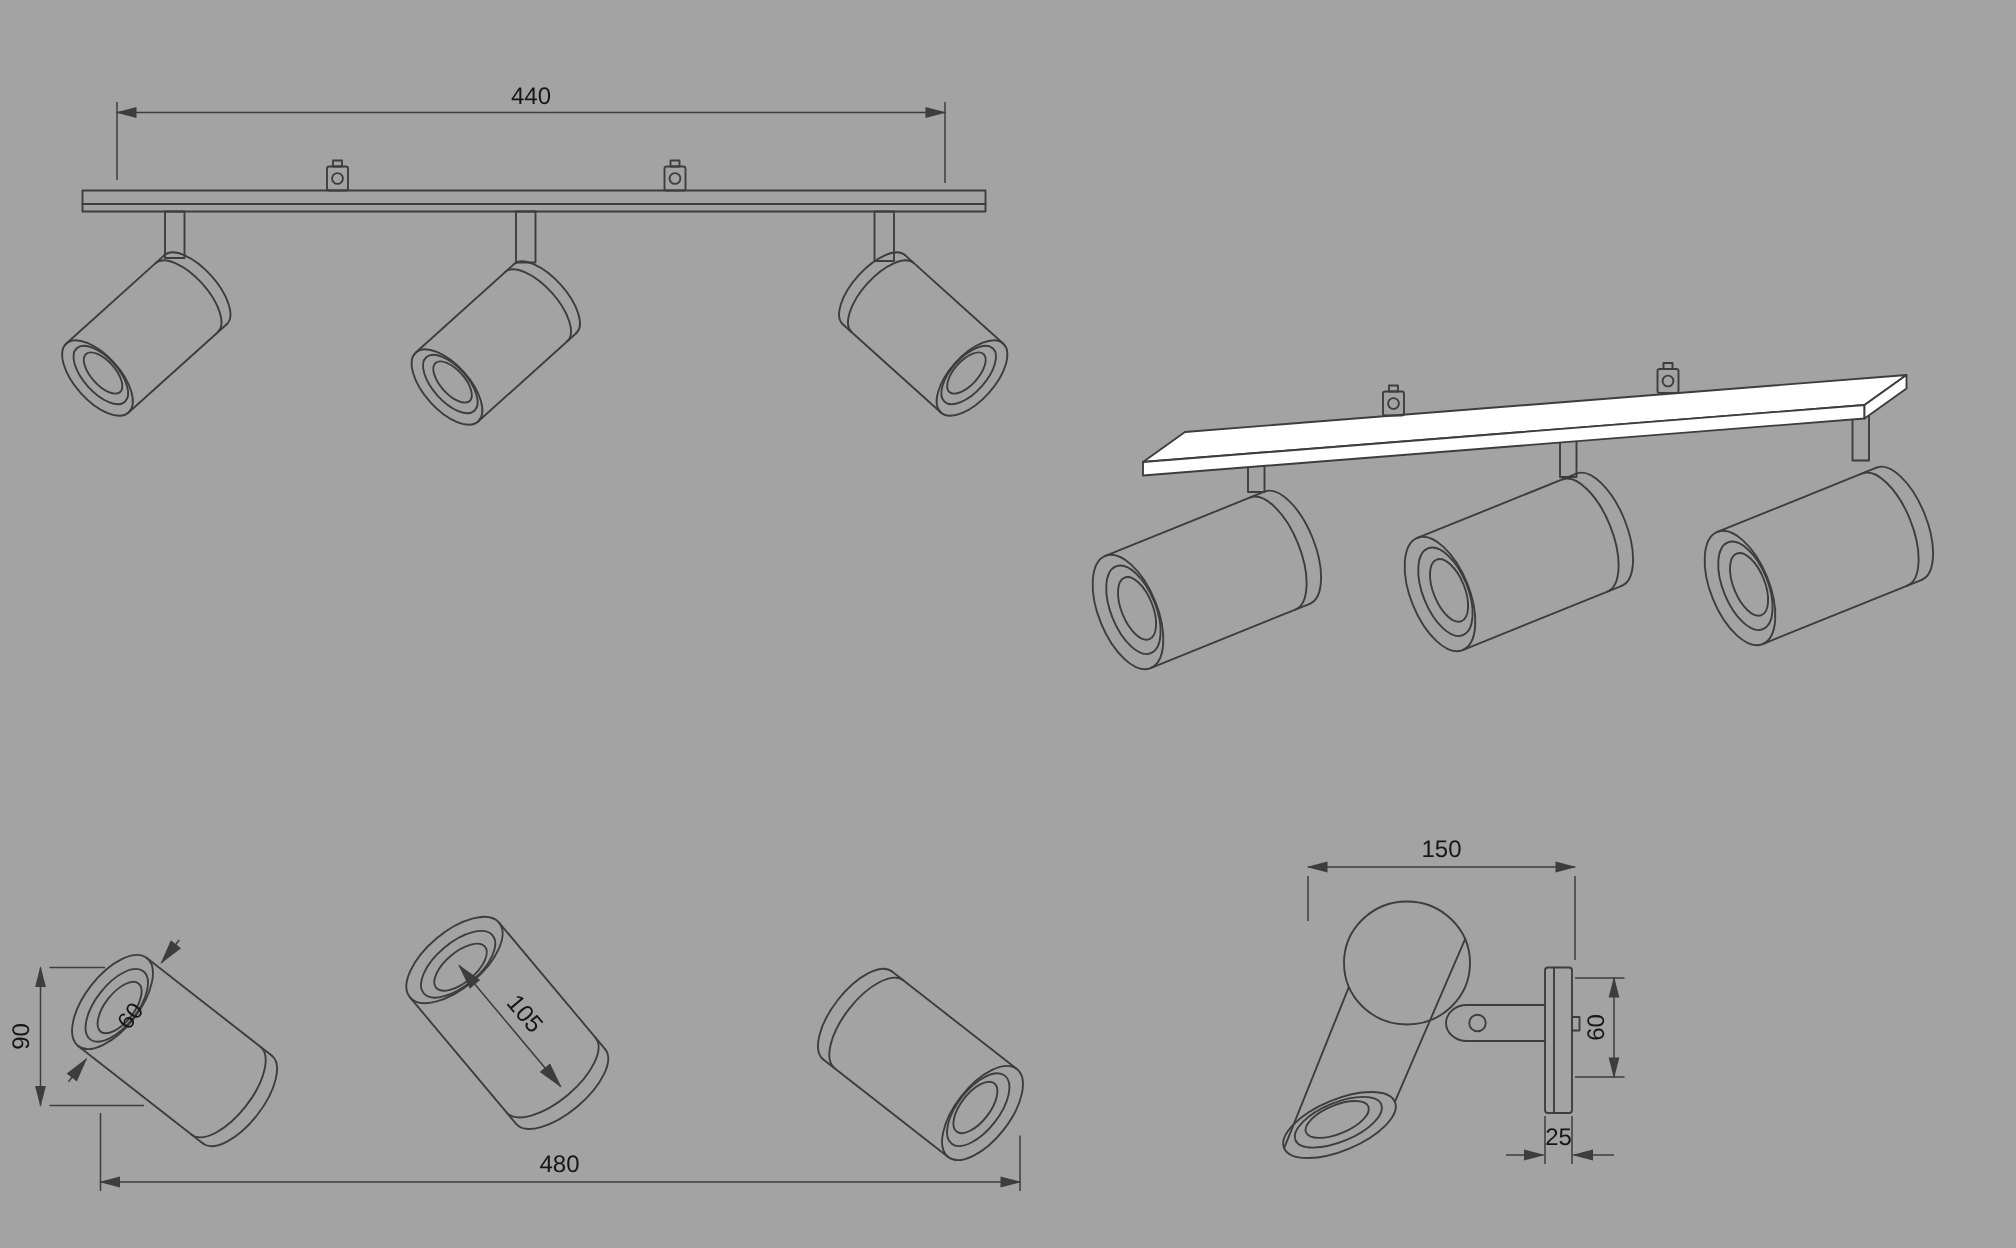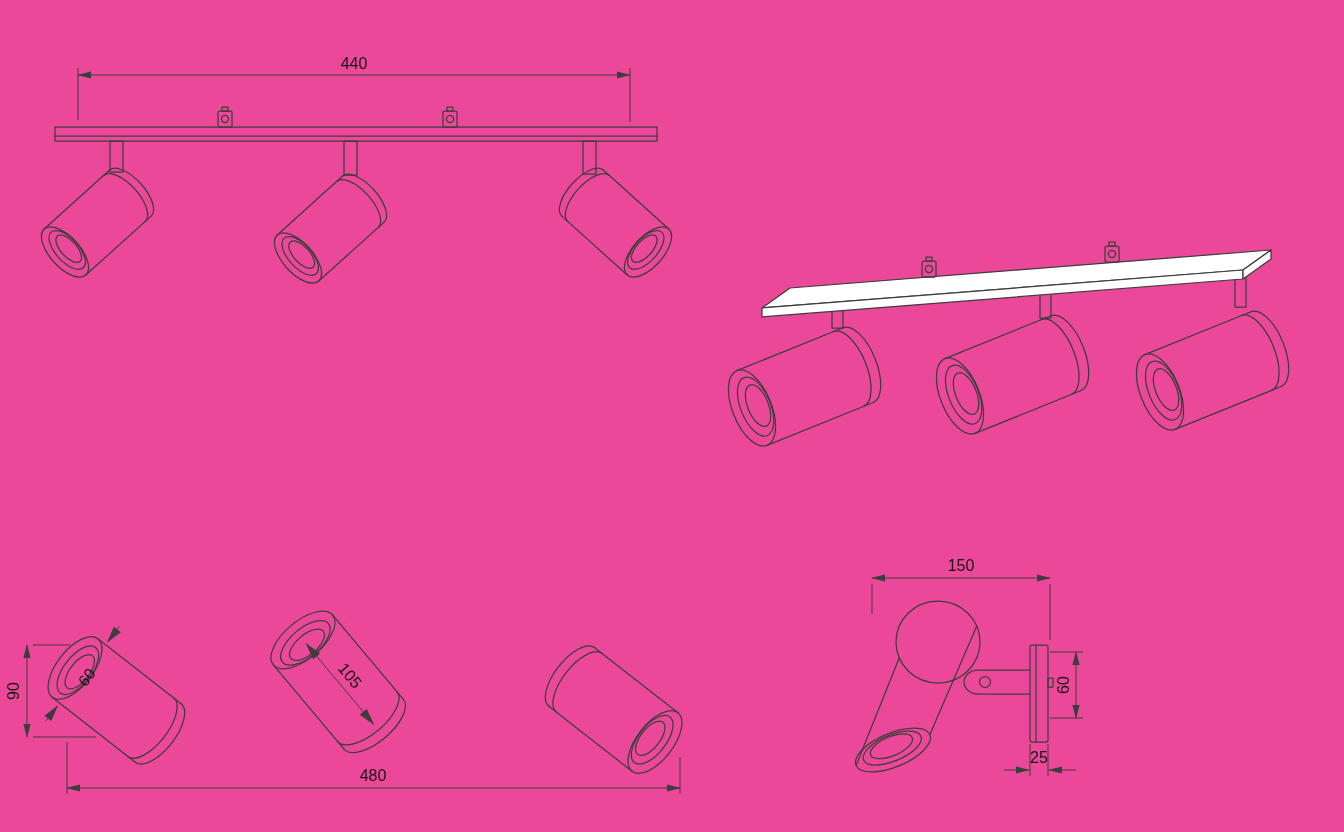--- a/index.html
+++ b/index.html
@@ -1,16 +1,16 @@
 <!DOCTYPE html>
 <html><head>
 <meta charset="utf-8">
 <style>
   html,body{margin:0;padding:0;background:#ffffff;}
-  .page{position:relative;width:1344px;height:832px;background:#ec4899;overflow:hidden;
+  .page{position:relative;width:1344px;height:832px;background:#a3a3a3;overflow:hidden;
         font-family:"Liberation Sans", sans-serif;}
   svg .ln{fill:none;stroke:#3d3d3d;stroke-width:1.25;stroke-linecap:round;stroke-linejoin:round;
           vector-effect:non-scaling-stroke;}
   svg .fillw{fill:#ffffff;stroke:#3d3d3d;stroke-width:1.25;stroke-linejoin:round;}
   svg .dim{fill:none;stroke:#3d3d3d;stroke-width:1;vector-effect:non-scaling-stroke;}
   svg .dimtxt{font-family:"Liberation Sans", sans-serif;font-size:16px;fill:#161616;}
   svg .dimtxt-s{font-family:"Liberation Sans", sans-serif;font-size:13px;fill:#161616;}
 </style>
 </head>
 <body>

